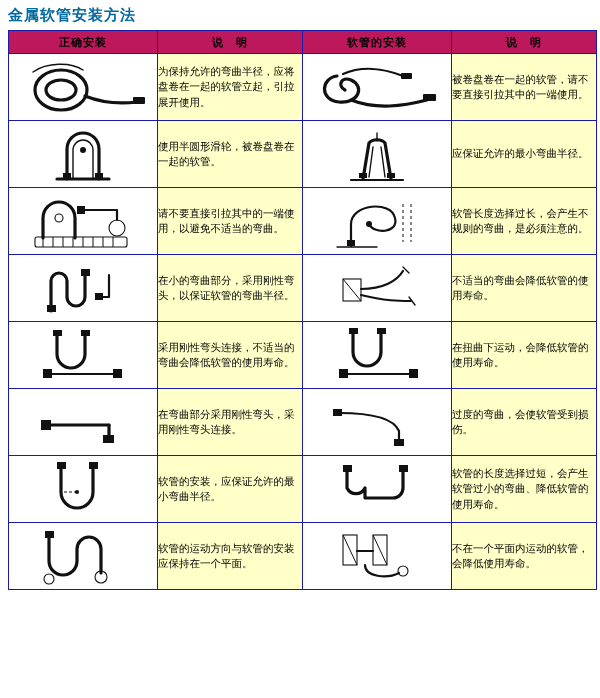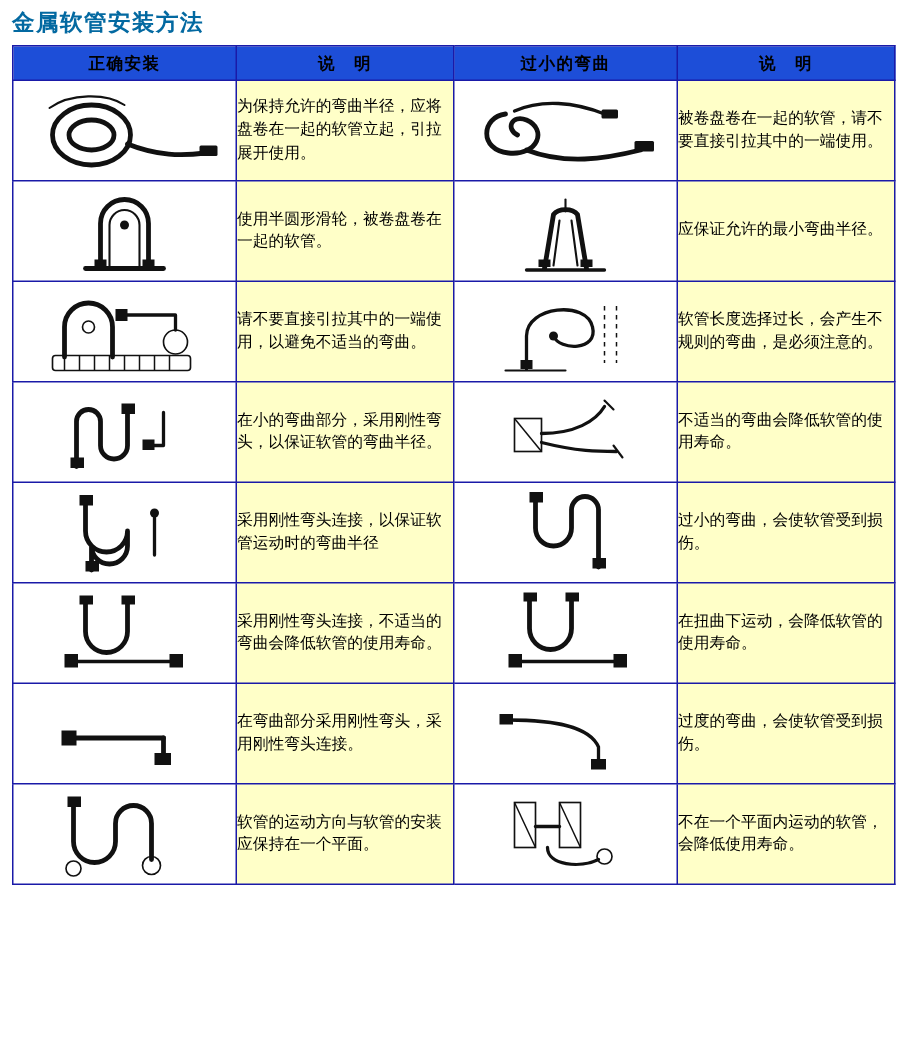--- a/index.html
+++ b/index.html
@@ -23,21 +23,21 @@
     margin:0 8px;
     width:584px;
     table-layout:fixed;
   }
   table.grid td, table.grid th{
     border:1px solid #1a1aa8;
     padding:0;
     vertical-align:middle;
   }
   thead th{
-    background:#1d4ed8;
+    background:#be185d;
     color:#000;
     font-size:11px;
     font-weight:bold;
     height:22px;
     text-align:center;
     letter-spacing:1px;
   }
   td.pic{
     background:#ffffff;
     height:66px;
@@ -67,21 +67,21 @@
 
 <div class="page">
 
   <div class="title">金属软管安装方法</div>
 
   <table class="grid">
     <thead>
       <tr>
         <th class="col-pic">正确安装</th>
         <th class="col-desc">说　明</th>
-        <th class="col-pic">过小的弯曲</th>
+        <th class="col-pic">软管的安装</th>
         <th class="col-desc">说　明</th>
       </tr>
     </thead>
     <tbody>
 
       <tr>
         <td class="pic">
           <svg width="140" height="62" viewBox="0 0 140 62">
             <ellipse cx="48" cy="34" rx="26" ry="20" class="hose" stroke-width="5"></ellipse>
             <ellipse cx="48" cy="34" rx="15" ry="10" class="hose" stroke-width="5"></ellipse>
@@ -179,40 +179,20 @@
             <line x1="36" y1="22" x2="54" y2="44" class="hatch"></line>
             <path d="M54 32 C 76 32, 90 24, 96 14" class="hose-med"></path>
             <path d="M54 38 C 78 44, 92 44, 104 44" class="hose-med"></path>
             <line x1="96" y1="10" x2="102" y2="16" class="hose-thin"></line>
             <line x1="102" y1="40" x2="108" y2="48" class="hose-thin"></line>
           </svg>
         </td>
         <td class="desc">不适当的弯曲会降低软管的使用寿命。</td>
       </tr>
 
-      <tr>
-        <td class="pic">
-          <svg width="140" height="62" viewBox="0 0 140 62">
-            <path d="M44 10 L44 30 A14 14 0 0 0 72 30 L72 40 A12 12 0 0 1 48 40 L48 56" class="hose" stroke-width="4"></path>
-            <rect x="40" y="6" width="9" height="7" class="solidk"></rect>
-            <rect x="44" y="50" width="9" height="7" class="solidk"></rect>
-            <path d="M90 20 L90 46" class="hose-med"></path>
-            <circle cx="90" cy="18" r="3" class="solidk"></circle>
-          </svg>
-        </td>
-        <td class="desc">采用刚性弯头连接，以保证软管运动时的弯曲半径</td>
-        <td class="pic">
-          <svg width="140" height="62" viewBox="0 0 140 62">
-            <path d="M50 8 L50 28 A12 12 0 0 0 74 28 L74 16 A9 9 0 0 1 92 16 L92 54" class="hose" stroke-width="4"></path>
-            <rect x="46" y="4" width="9" height="7" class="solidk"></rect>
-            <rect x="88" y="48" width="9" height="7" class="solidk"></rect>
-          </svg>
-        </td>
-        <td class="desc">过小的弯曲，会使软管受到损伤。</td>
-      </tr>
 
       <tr>
         <td class="pic">
           <svg width="140" height="62" viewBox="0 0 140 62">
             <path d="M44 10 L44 30 A14 14 0 0 0 72 30 L72 10" class="hose" stroke-width="4"></path>
             <rect x="40" y="6" width="9" height="6" class="solidk"></rect>
             <rect x="68" y="6" width="9" height="6" class="solidk"></rect>
             <line x1="34" y1="50" x2="104" y2="50" class="hose-med"></line>
             <rect x="30" y="45" width="9" height="9" class="solidk"></rect>
             <rect x="100" y="45" width="9" height="9" class="solidk"></rect>
@@ -245,20 +225,40 @@
         <td class="pic">
           <svg width="140" height="62" viewBox="0 0 140 62">
             <path d="M32 22 C 62 22, 86 26, 92 40 L92 52" class="hose-med"></path>
             <rect x="26" y="18" width="9" height="7" class="solidk"></rect>
             <rect x="87" y="48" width="10" height="7" class="solidk"></rect>
           </svg>
         </td>
         <td class="desc">过度的弯曲，会使软管受到损伤。</td>
       </tr>
 
+      <tr>
+        <td class="pic">
+          <svg width="140" height="62" viewBox="0 0 140 62">
+            <path d="M48 8 L48 34 A16 16 0 0 0 80 34 L80 8" class="hose" stroke-width="4"></path>
+            <rect x="44" y="4" width="9" height="7" class="solidk"></rect>
+            <rect x="76" y="4" width="9" height="7" class="solidk"></rect>
+            <line x1="64" y1="34" x2="48" y2="34" class="hatch" stroke-dasharray="3 2"></line>
+            <circle cx="64" cy="34" r="2" class="solidk"></circle>
+          </svg>
+        </td>
+        <td class="desc">软管的安装，应保证允许的最小弯曲半径。</td>
+        <td class="pic">
+          <svg width="140" height="62" viewBox="0 0 140 62">
+            <path d="M40 12 L40 30 A10 10 0 0 0 58 30 L58 40 L86 40 A10 10 0 0 0 96 30 L96 12" class="hose" stroke-width="4"></path>
+            <rect x="36" y="7" width="9" height="7" class="solidk"></rect>
+            <rect x="92" y="7" width="9" height="7" class="solidk"></rect>
+          </svg>
+        </td>
+        <td class="desc">软管的长度选择过短，会产生软管过小的弯曲、降低软管的使用寿命。</td>
+      </tr>
 
       <tr>
         <td class="pic">
           <svg width="140" height="62" viewBox="0 0 140 62">
             <path d="M36 10 L36 36 A14 14 0 0 0 64 36 L64 24 A12 12 0 0 1 88 24 L88 48" class="hose" stroke-width="4"></path>
             <rect x="32" y="6" width="9" height="7" class="solidk"></rect>
             <circle cx="88" cy="52" r="6" class="nofill"></circle>
             <circle cx="36" cy="54" r="5" class="nofill"></circle>
           </svg>
         </td>

